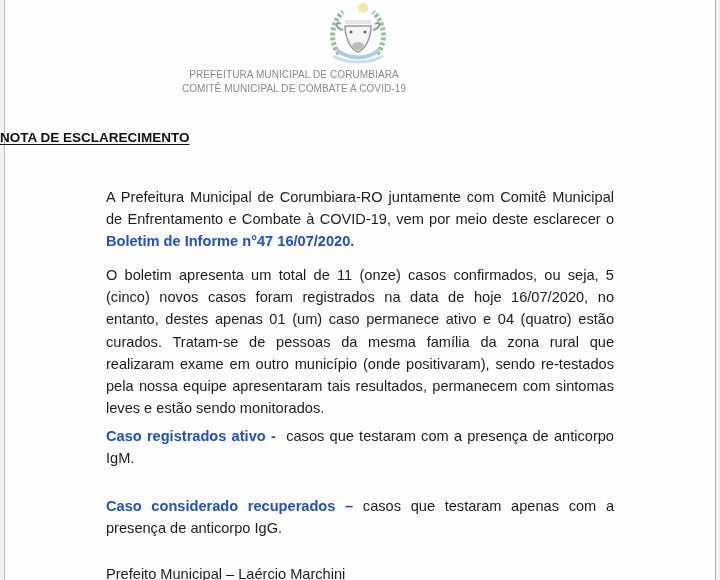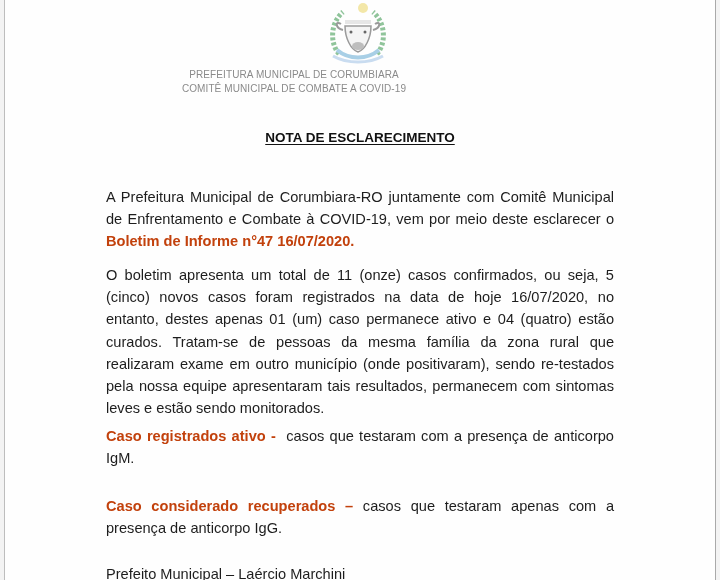--- a/index.html
+++ b/index.html
@@ -18,35 +18,35 @@
     .crest {
       position: absolute; left: 325px; top: 2px; width: 66px; height: 64px;
     }
     .header {
       position: absolute; left: 0; width: 588px; top: 68px;
       text-align: center; color: #8a8a8a;
       font-size: 10px; line-height: 13.5px; letter-spacing: 0.1px;
     }
     .title {
       position: absolute; left: 0; width: 720px; top: 130px;
-      text-align: center; font-weight: bold; font-size: 13.5px; color: #111;
+      font-weight: bold; font-size: 13.5px; color: #111;
       text-decoration: underline; text-underline-offset: 2px;
     }
     .body {
       position: absolute; left: 106px; width: 508px; color: #1d1d1d;
       font-size: 14.6px; line-height: 22.2px; text-align: justify;
       font-family: "Liberation Sans", sans-serif;
     }
     .body p { margin: 0; }
     .p1 { top: 186px; }
     .p2 { top: 264px; }
     .p3 { top: 425px; }
     .p4 { top: 495px; }
     .sig { top: 563px; text-align: left; }
-    b { font-weight: bold; color: #c2410c; }
+    b { font-weight: bold; color: #1d4ed8; }
   </style>
 </head>
 <body>
 
 <div class="page"></div>
 
 <svg class="crest" viewBox="0 0 66 64">
   <path d="M14 52 C4 40 6 20 18 10" fill="none" stroke="#8fc49a" stroke-width="5" stroke-dasharray="3 2"></path>
   <path d="M52 52 C62 40 60 20 48 10" fill="none" stroke="#8fc49a" stroke-width="5" stroke-dasharray="3 2"></path>
   <circle cx="38" cy="6" r="5" fill="#f3e7a8"></circle>

